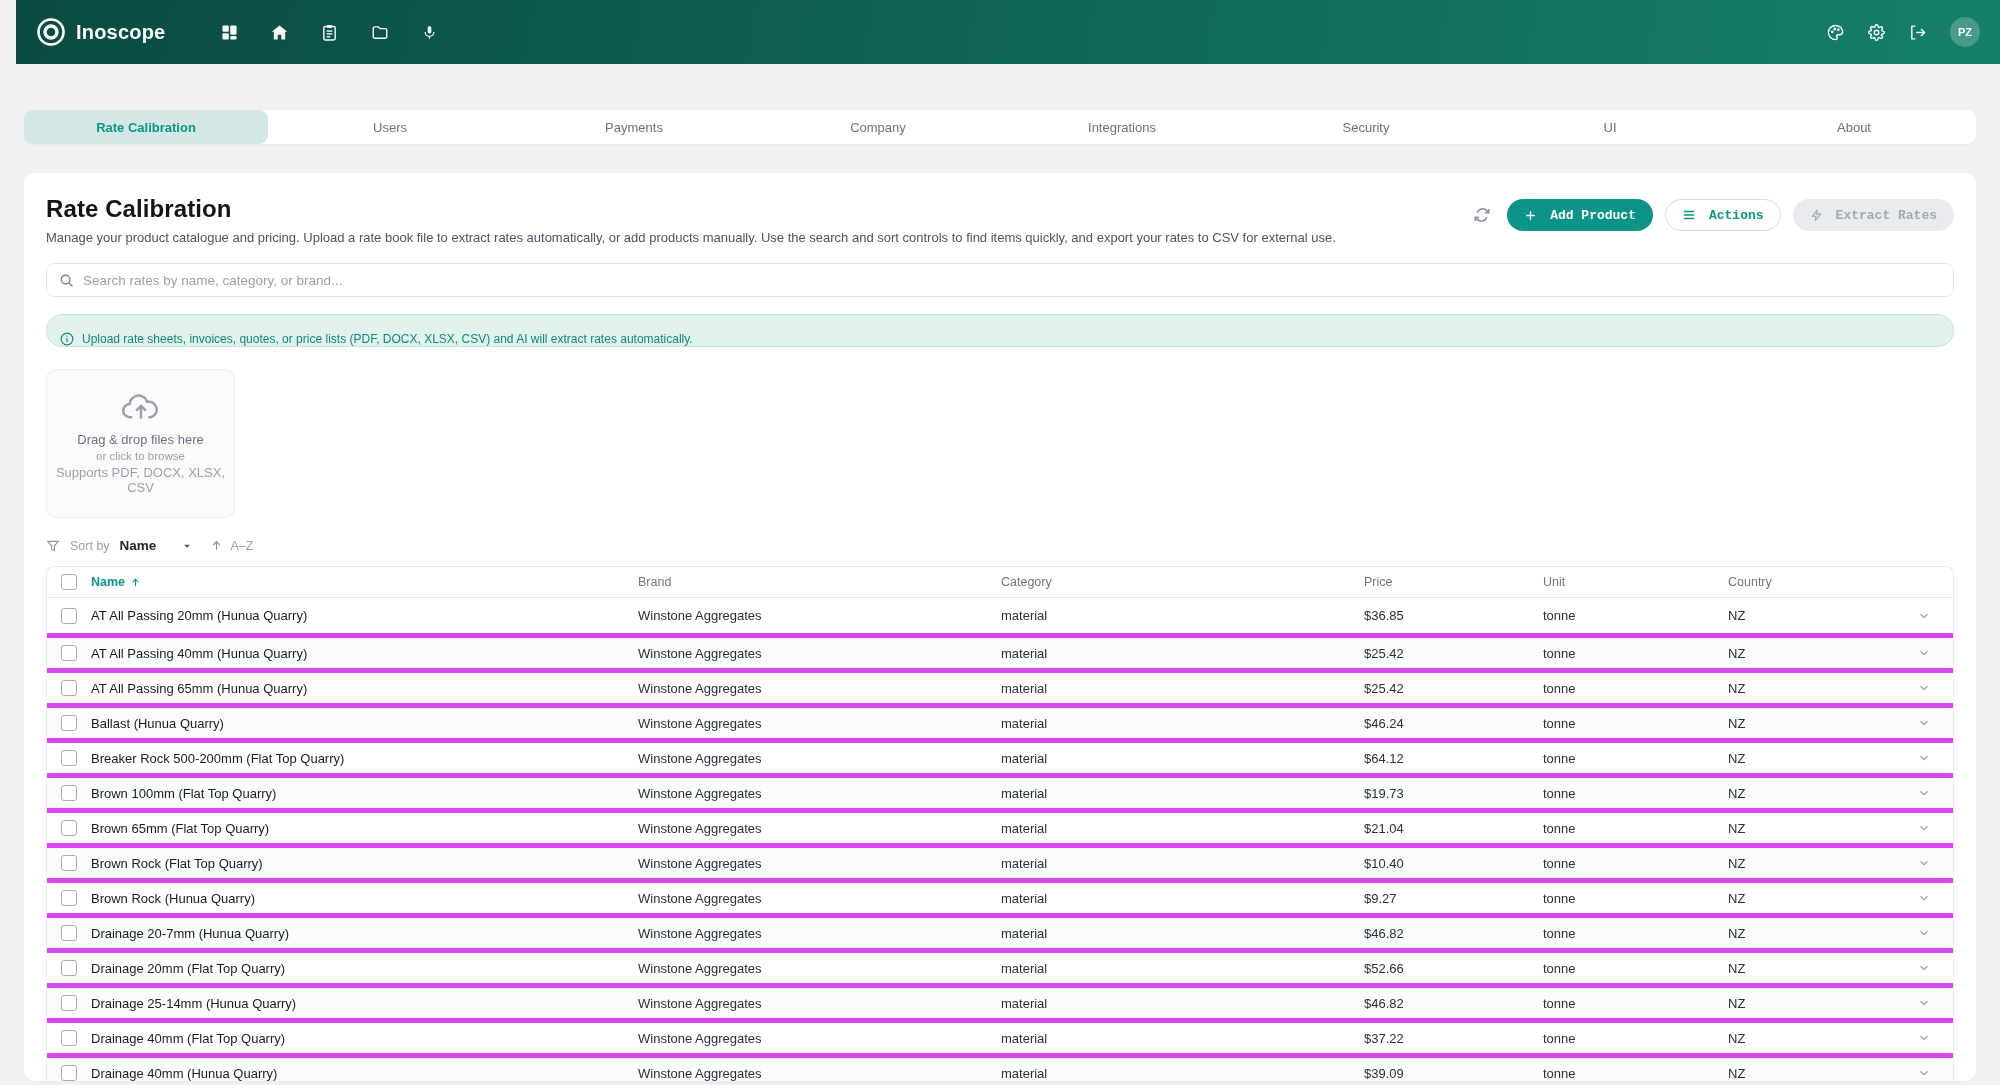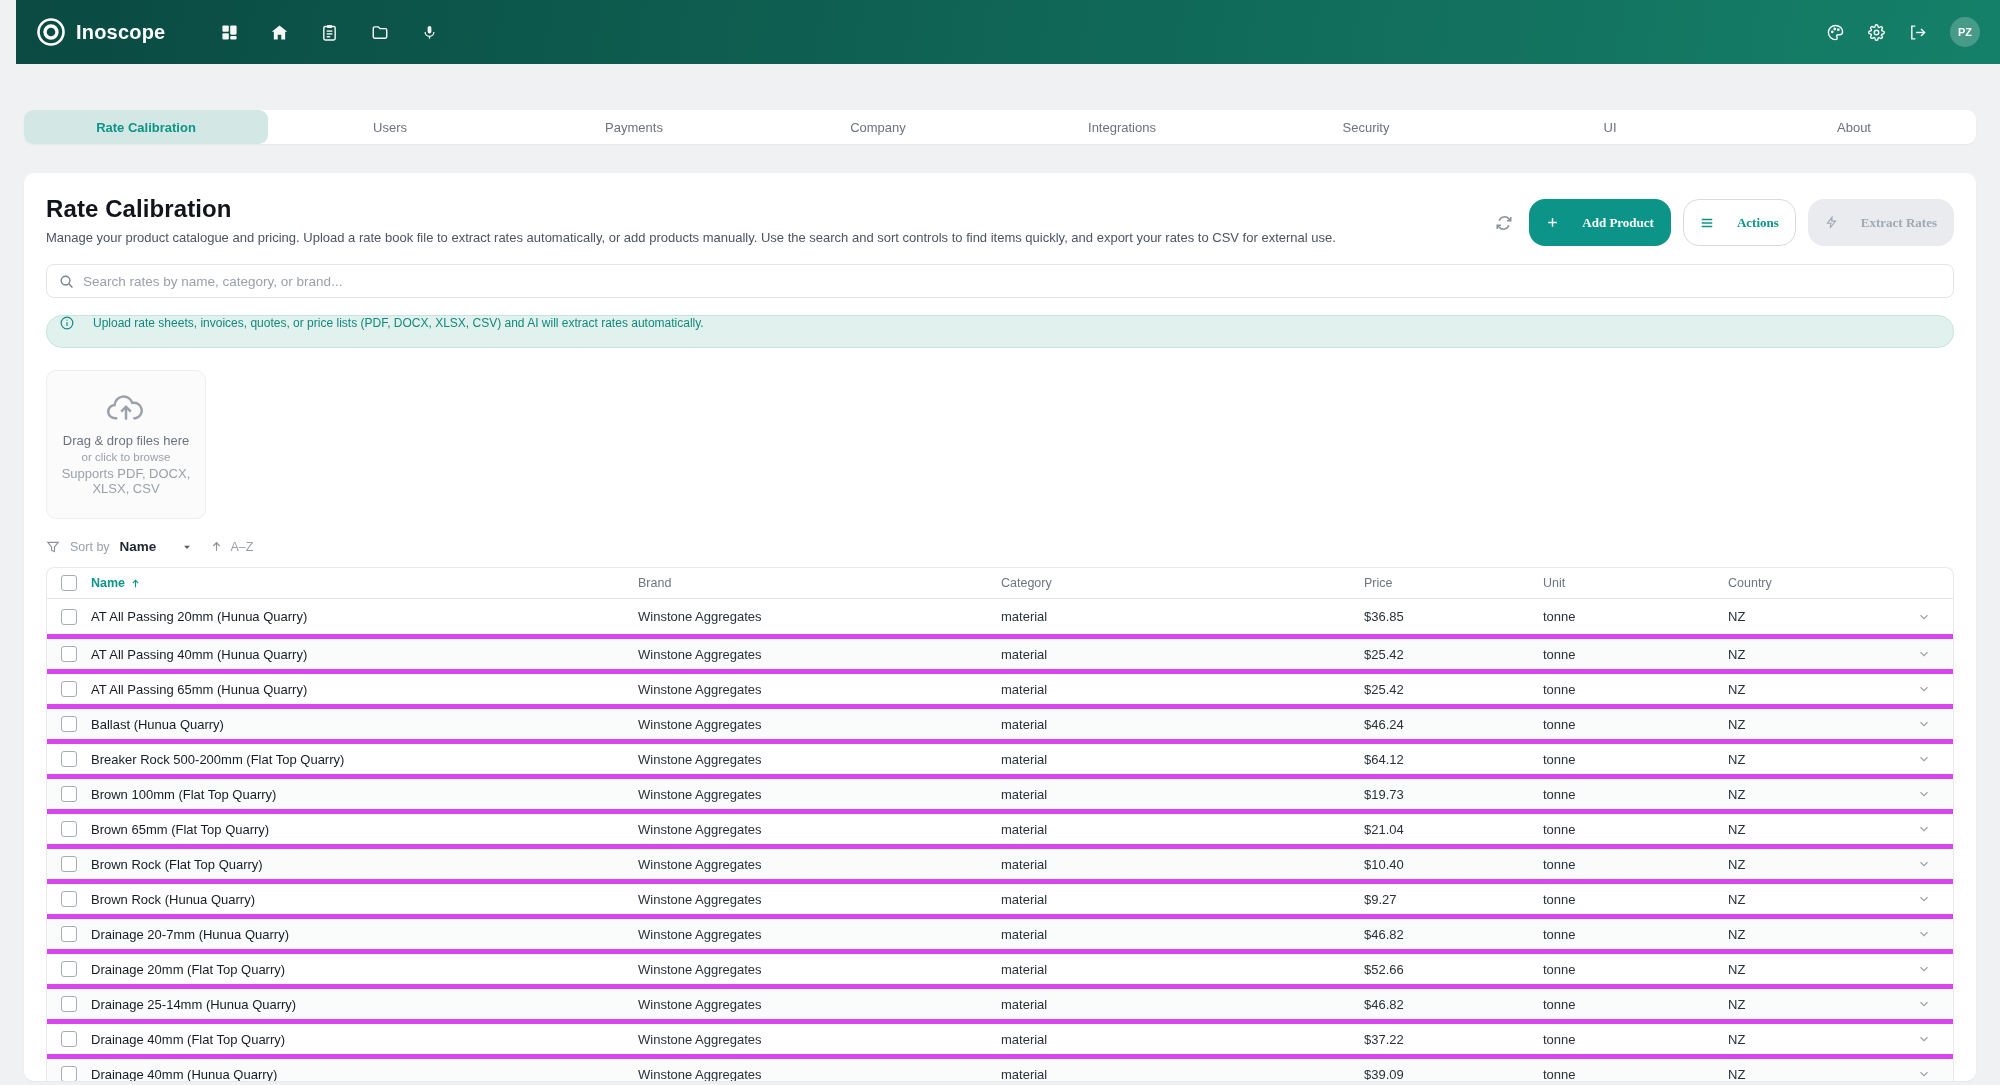--- a/index.html
+++ b/index.html
@@ -52,50 +52,50 @@
     box-shadow:0 1px 2px rgba(16,24,40,.04);
   }
 
   .page-header { display:flex; justify-content:space-between; align-items:flex-start; }
   .page-title { font-size:24px; font-weight:700; color:#10151c; letter-spacing:.1px; }
   .page-desc { margin-top:7px; font-size:13px; color:#4b5563; }
 
   .header-actions { display:flex; align-items:center; gap:12px; padding-top:4px; }
   .icon-ghost-btn { background:none; border:none; color:#8b939c; cursor:pointer; padding:4px; }
   .btn {
-    display:flex; align-items:center; gap:23px; height:47px; padding:0 16px;
+    display:flex; align-items:center; gap:13px; height:32px; padding:0 16px;
     border-radius:16px; font-size:13px; font-weight:600; cursor:pointer;
-    border:1px solid transparent; font-family:Liberation Serif, serif; white-space:nowrap;
+    border:1px solid transparent; font-family:Liberation Mono, monospace; white-space:nowrap;
   }
   .btn-primary { background:var(--accent,#0d9488); color:#fff; }
   .btn-outline { background:#fff; color:var(--accent,#0d9488); border-color:#d8dbde; }
   .btn-disabled { background:var(--disabled_bg,#e9ebee); color:var(--disabled_text,#a3a9b1); cursor:default; }
 
   
   .search-box {
     margin-top:18px; height:34px; border:1px solid #e3e6e9; border-radius:8px;
     display:flex; align-items:center; padding:0 12px; gap:9px; background:#fff;
   }
   .search-box input {
     border:none; outline:none; flex:1; font-size:13.5px; color:#1f2730;
     font-family:inherit; background:transparent;
   }
   .search-box input::placeholder { color:#9aa1ab; }
 
   
   .banner {
     margin-top:17px; height:33px; border-radius:16px;
     background:var(--banner_bg,#e1f1ee); border:1px solid var(--banner_border,#c7e4df);
-    display:flex; align-items:flex-start; gap:19px; padding:0 13px;
+    display:flex; align-items:flex-end; gap:8px; padding:0 13px;
     color:var(--banner_text,#13897b); font-size:12px;
   }
 
   
   .dropzone {
-    margin-top:22px; width:160px; height:149px; border-radius:10px;
+    margin-top:22px; width:189px; height:149px; border-radius:10px;
     background:#fbfbfc; border:1px solid #eceef0;
     display:flex; flex-direction:column; align-items:center; justify-content:center;
     text-align:center; cursor:pointer; gap:3px;
   }
   .dz-icon { color:#9aa1ab; margin-bottom:7px; }
   .dz-line1 { font-size:13px; color:#6b7280; }
   .dz-line2 { font-size:11.5px; color:#9aa1ab; }
   .dz-line3 { font-size:13px; color:#9aa1ab; }
 
   

